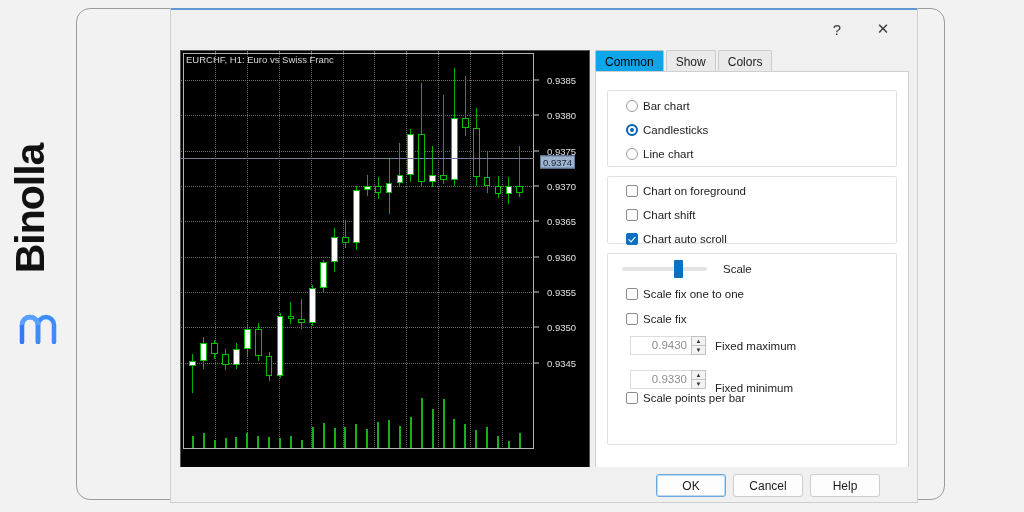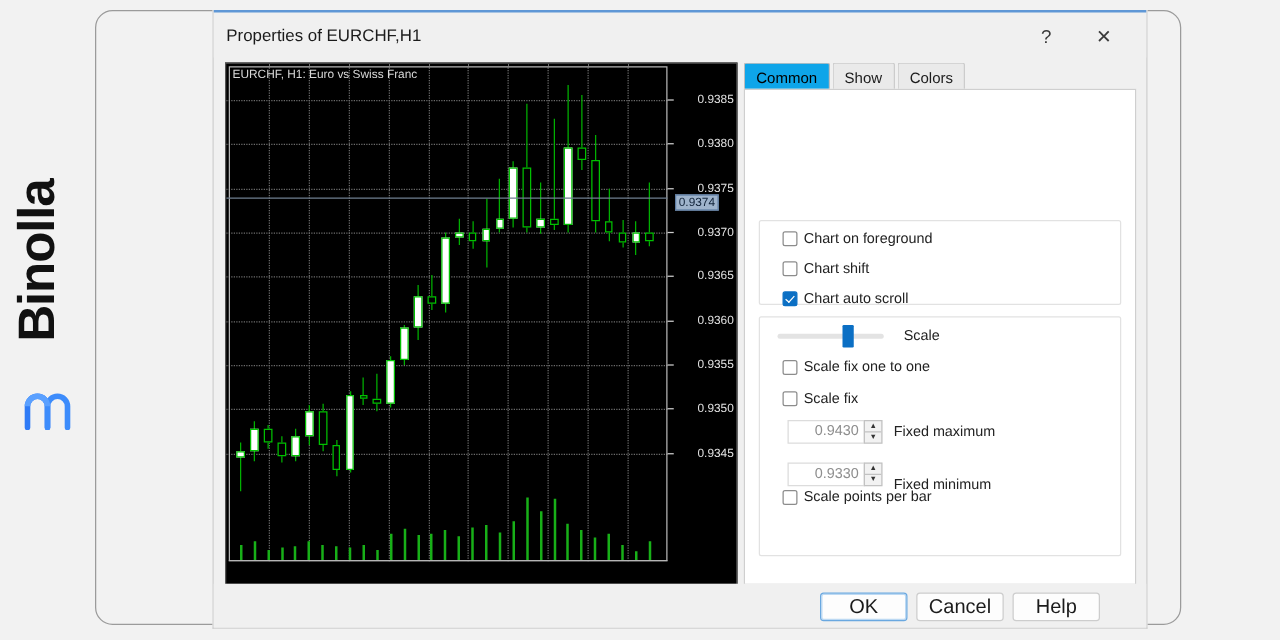--- a/index.html
+++ b/index.html
@@ -85,21 +85,21 @@
     position: absolute; left: 5px; top: 3px;
     font-size: 9.5px; color: #d8d8d8;
     font-family: "Liberation Sans", sans-serif;
     z-index: 6; white-space: nowrap;
   }
   .price-axis {
     position: absolute; right: 0; top: 0; width: 55px; height: 100%;
     z-index: 5;
   }
   .price-lbl {
-    position: absolute; left: 24px;
+    position: absolute; left: 13px;
     font-size: 9.5px; color: #e0e0e0; white-space: nowrap;
     transform: translateY(-50%);
   }
   .price-tick {
     position: absolute; left: 0; width: 5px; height: 1px; background: #cccccc;
     transform: translateY(-50%);
   }
   .price-cur {
     position: absolute; left: 6px;
     background: #9fb4cc; color: #12243a;
@@ -232,21 +232,21 @@
   .combo-arrow {
     position: absolute; right: 6px; top: 7px;
     width: 7px; height: 4px; color: #9a9a9a; font-size: 8px; line-height: 1;
   }
 
   
   .footer { position: absolute; left: 0; right: 0; bottom: 0; height: 35px; background: #f0f0f0; }
   .btn {
     position: absolute; top: 7px; height: 23px; width: 70px;
     background: #fdfdfd; border: 1px solid #cdcdcd; border-radius: 3px;
-    font-size: 16px; color: #1b1b1b;
+    font-size: 12px; color: #1b1b1b;
     display: flex; align-items: center; justify-content: center;
     cursor: default;
   }
   .btn.primary { border: 1px solid #6aa8e0; box-shadow: 0 0 0 1px #bcd9f3 inset; }
   .btn-ok { right: 191px; }
   .btn-cancel { right: 114px; }
   .btn-help { right: 37px; }
 </style>
 </head>
 <body>
@@ -260,21 +260,20 @@
       <path d="M20 32 L20 15 A8 8 0 0 1 36 15 L36 32" fill="none" stroke="#3d8cfb" stroke-width="4.5" stroke-linecap="round"></path>
       <path d="M4 15 A8 8 0 0 1 20 15" fill="none" stroke="#5aa0ff" stroke-width="4.5"></path>
     </svg>
   </div>
 
   <div class="card"></div>
 
   <div class="dialog">
 
     <div class="titlebar">
-      <div class="title-text">Properties of EURCHF,H1</div>
       <div class="tb-btn tb-help">?</div>
       <div class="tb-btn tb-close">✕</div>
     </div>
 
     <div class="chart-wrap">
       <div class="chart-inner" id="chart-inner">
         <div class="chart-symbol">EURCHF, H1:  Euro vs Swiss Franc</div>
         <div class="price-axis" id="price-axis">
             <div class="price-tick" style="top: 28.7696px;"></div>
             <div class="price-lbl" style="top: 28.7696px;">0.9385</div>
@@ -479,20 +478,34 @@
     <div class="panel">
 
       <div class="tabs" id="tabs">
           <div class="tab active">Common</div>
           <div class="tab">Show</div>
           <div class="tab">Colors</div>
         </div>
 
       <div class="tabbody">
 
+        <div class="group g1">
+          <div class="row" style="left:18px; top:9px;">
+            <span class="radio"></span>
+            <span class="lbl">Bar chart</span>
+          </div>
+          <div class="row" style="left:18px; top:33px;">
+            <span class="radio on"></span>
+            <span class="lbl">Candlesticks</span>
+          </div>
+          <div class="row" style="left:18px; top:57px;">
+            <span class="radio"></span>
+            <span class="lbl">Line chart</span>
+          </div>
+        </div>
 
         <div class="group g2">
           <div class="row" style="left:18px; top:8px;">
             <span class="cbox"></span>
             <span class="lbl">Chart on foreground</span>
           </div>
           <div class="row" style="left:18px; top:32px;">
             <span class="cbox"></span>
             <span class="lbl">Chart shift</span>
           </div>

